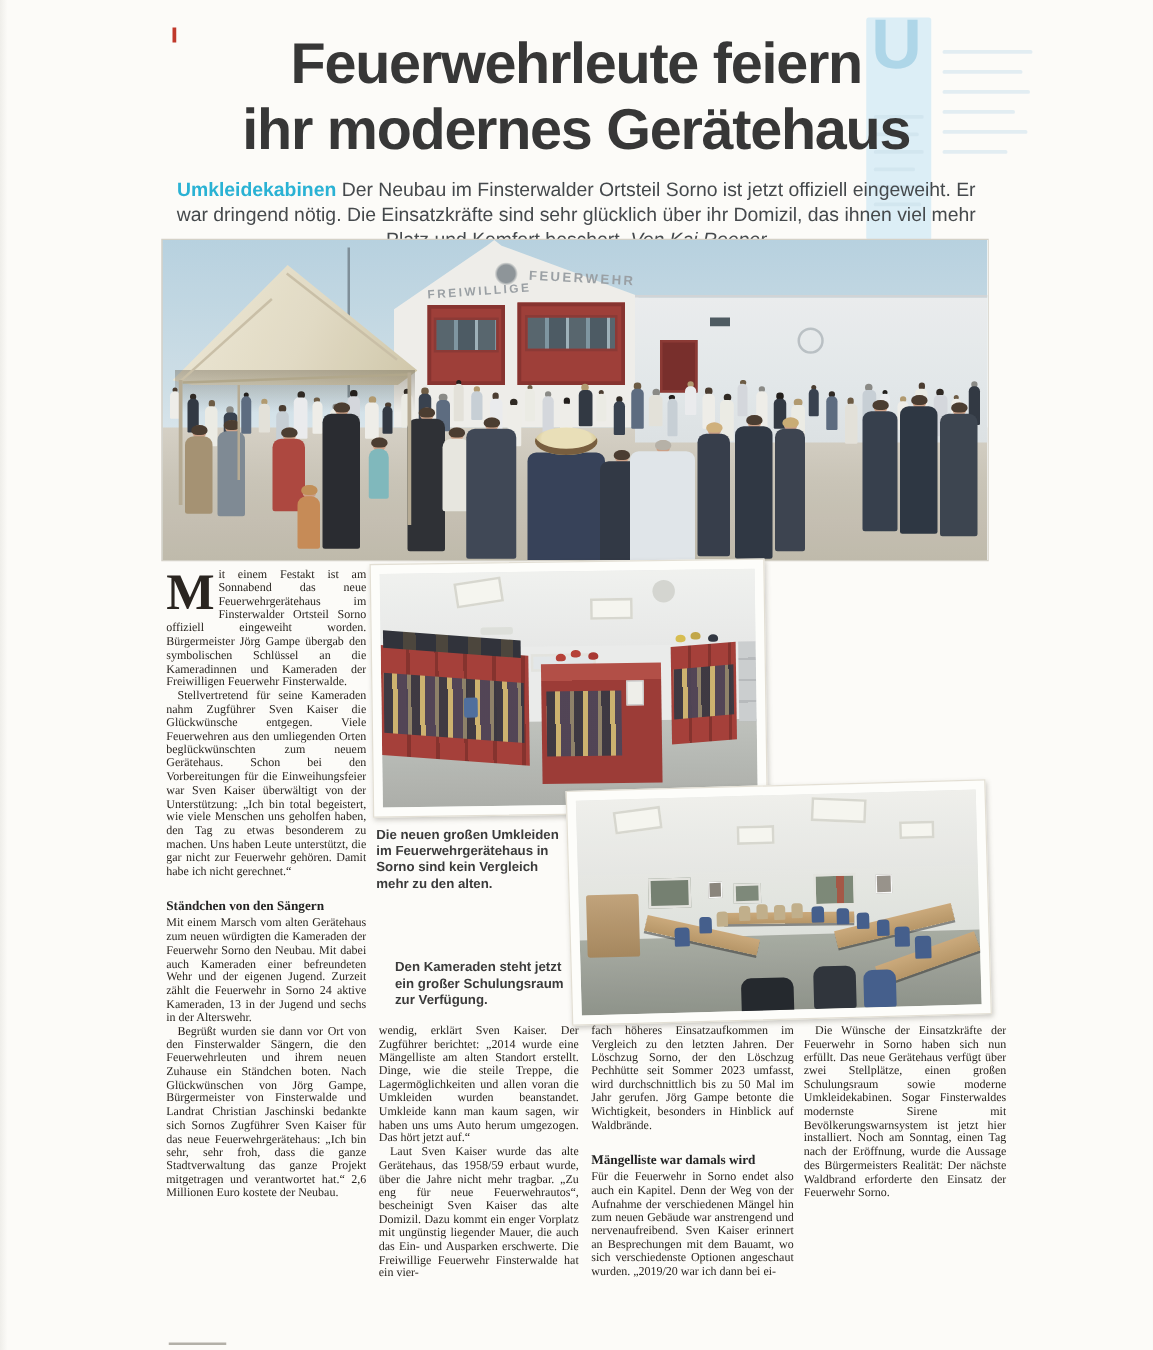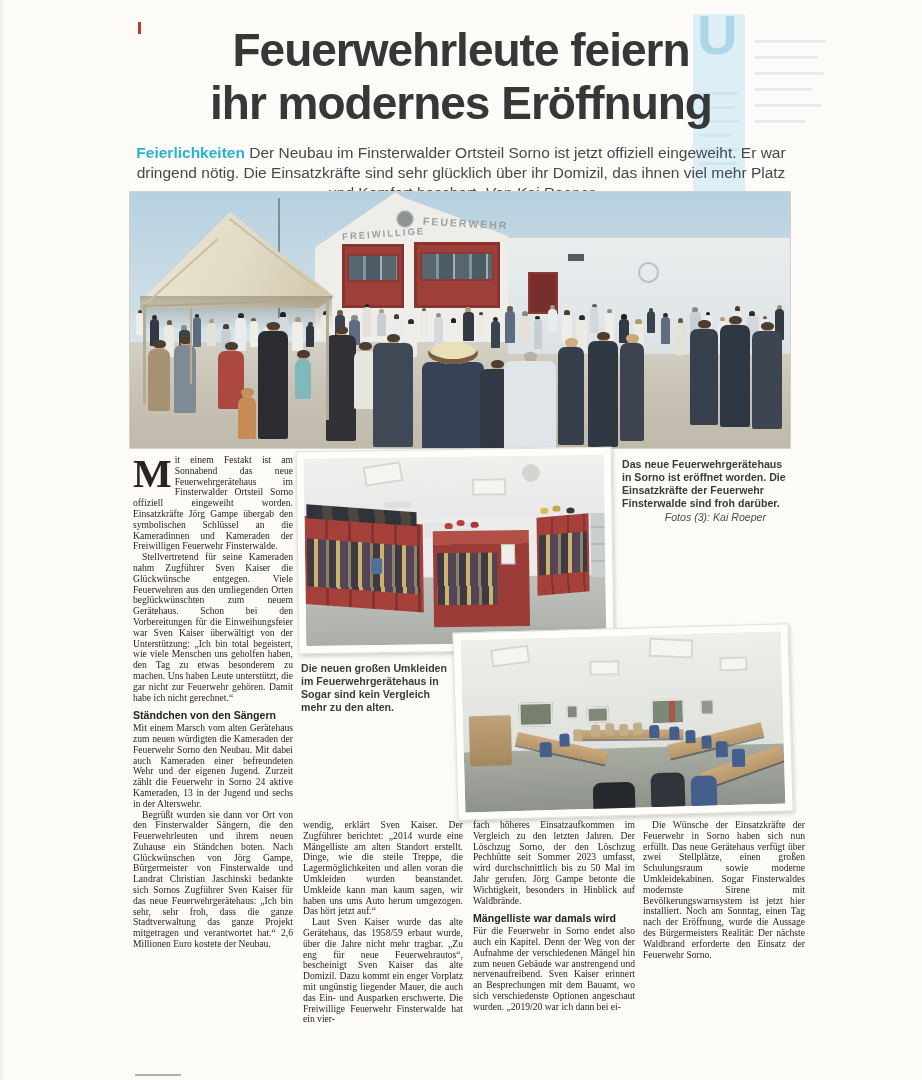--- a/index.html
+++ b/index.html
@@ -12,21 +12,21 @@
     font-size:46px;line-height:53px;letter-spacing:-1px;}
   .standfirst{position:absolute;top:127px;left:136px;width:650px;text-align:center;
     font-size:15.5px;line-height:20px;color:#45494c;}
   .kicker{color:#2ab2d4;font-weight:700;}
   .byline{font-style:italic;}
   
   .col{position:absolute;font-family:"Liberation Serif",serif;color:#2a2520;
     font-size:9.6px;line-height:10.8px;}
   .p{margin:0;text-align:justify;hyphens:auto;-webkit-hyphens:auto;}
   .ind{text-indent:9px;}
-  .subhead{margin:7px 0 2px 0;font-family:Liberation Sans, sans-serif;
+  .subhead{margin:18px 0 2px 0;font-family:Liberation Serif, serif;
     font-weight:700;font-size:10.6px;color:#232323;}
   .dropcap{float:left;font-family:"Liberation Serif",serif;font-weight:700;
     font-size:41px;line-height:33px;padding:2px 3px 0 0;color:#2a2520;}
   
   .caption{position:absolute;font-size:10.6px;line-height:12.9px;color:#3b3b3b;font-weight:700;}
   .credit{display:block;font-weight:400;font-style:italic;color:#4d4d4d;text-align:right;padding-right:24px;margin-top:1px;}
   
   .photo-frame{position:absolute;background:#fdfdfa;padding:7px;border:1px solid #e3dfd4;
     box-shadow:1px 2px 4px rgba(80,75,60,.28);}
   .photo{position:relative;overflow:hidden;filter:saturate(.88) contrast(.95);}
@@ -97,24 +97,24 @@
   </div>
   <div class="ghost-far" style="left:754px;top:40px;width:72px"></div>
   <div class="ghost-far" style="left:754px;top:56px;width:64px"></div>
   <div class="ghost-far" style="left:754px;top:72px;width:70px"></div>
   <div class="ghost-far" style="left:754px;top:88px;width:58px"></div>
   <div class="ghost-far" style="left:754px;top:104px;width:68px"></div>
   <div class="ghost-far" style="left:754px;top:120px;width:52px"></div>
 
   <div class="headline">
     <div>Feuerwehrleute feiern</div>
-    <div>ihr modernes Eröffnung</div>
-  </div>
-
-  <p class="standfirst"><span class="kicker">Feierlichkeiten</span> <span>Der Neubau im Finsterwalder Ortsteil Sorno ist jetzt offiziell eingeweiht. Er war dringend nötig. Die Einsatzkräfte sind sehr glücklich über ihr Domizil, das ihnen viel mehr Platz und Komfort beschert.</span> <span class="byline">Von Kai Roeper</span></p>
+    <div>ihr modernes Gerätehaus</div>
+  </div>
+
+  <p class="standfirst"><span class="kicker">Umkleidekabinen</span> <span>Der Neubau im Finsterwalder Ortsteil Sorno ist jetzt offiziell eingeweiht. Er war dringend nötig. Die Einsatzkräfte sind sehr glücklich über ihr Domizil, das ihnen viel mehr Platz und Komfort beschert.</span> <span class="byline">Von Kai Roeper</span></p>
 
   <div id="main-photo">
     <div class="sky"></div>
     <div class="abs" style="left:148px;top:6px;width:2px;height:120px;background:#7e909b;z-index:1"></div>
     <div class="ground"></div>
 
     <div class="gable"></div>
     <div class="annex"></div>
     <div class="bldg-sign" style="left:212px;top:36px;transform:rotate(-4deg)">FREIWILLIGE</div>
     <div class="bldg-sign" style="left:293px;top:25px;transform:rotate(3deg);font-size:10.5px">FEUERWEHR</div>
@@ -412,21 +412,21 @@
         <div class="body"></div>
       </div>
     <div class="fg" style="left:622px;top:130px;--w:30px;--h:98px;--c:#39434f">
         <div class="hair"></div>
         <div class="head"></div>
         <div class="body"></div>
       </div>
   </div>
 
   <div class="col" style="left:133px;top:455px;width:160px;height:606px;overflow:hidden">
-    <p class="p"><span class="dropcap">M</span><span>it einem Festakt ist am Sonnabend das neue Feuerwehrgerätehaus im Finsterwalder Ortsteil Sorno offiziell eingeweiht worden. Einsatzkräfte Jörg Gampe übergab den symbolischen Schlüssel an die Kameradinnen und Kameraden der Freiwilligen Feuerwehr Finsterwalde.</span></p>
+    <p class="p"><span class="dropcap">M</span><span>it einem Festakt ist am Sonnabend das neue Feuerwehrgerätehaus im Finsterwalder Ortsteil Sorno offiziell eingeweiht worden. Bürgermeister Jörg Gampe übergab den symbolischen Schlüssel an die Kameradinnen und Kameraden der Freiwilligen Feuerwehr Finsterwalde.</span></p>
     <p class="p ind">Stellvertretend für seine Kameraden nahm Zugführer Sven Kaiser die Glückwünsche entgegen. Viele Feuerwehren aus den umliegenden Orten beglückwünschten zum neuem Gerätehaus. Schon bei den Vorbereitungen für die Einweihungsfeier war Sven Kaiser überwältigt von der Unterstützung: „Ich bin total begeistert, wie viele Menschen uns geholfen haben, den Tag zu etwas besonderem zu machen. Uns haben Leute unterstützt, die gar nicht zur Feuerwehr gehören. Damit habe ich nicht gerechnet.“</p>
     <h3 class="subhead">Ständchen von den Sängern</h3>
     <p class="p">Mit einem Marsch vom alten Gerätehaus zum neuen würdigten die Kameraden der Feuerwehr Sorno den Neubau. Mit dabei auch Kameraden einer befreundeten Wehr und der eigenen Jugend. Zurzeit zählt die Feuerwehr in Sorno 24 aktive Kameraden, 13 in der Jugend und sechs in der Alterswehr.</p>
     <p class="p ind">Begrüßt wurden sie dann vor Ort von den Finsterwalder Sängern, die den Feuerwehrleuten und ihrem neuen Zuhause ein Ständchen boten. Nach Glückwünschen von Jörg Gampe, Bürgermeister von Finsterwalde und Landrat Christian Jaschinski bedankte sich Sornos Zugführer Sven Kaiser für das neue Feuerwehrgerätehaus: „Ich bin sehr, sehr froh, dass die ganze Stadtverwaltung das ganze Projekt mitgetragen und verantwortet hat.“ 2,6 Millionen Euro kostete der Neubau.</p>
   </div>
 
   <div class="photo-frame" style="left:297px;top:449px;transform:rotate(-0.8deg)">
     <div class="photo" style="width:300px;height:187px;background:#eff1ef">
       <div class="abs" style="left:0;top:0;width:300px;height:60px;background:linear-gradient(180deg,#f6f7f4,#eceeec)"></div>
       <div class="lightp" style="left:60px;top:6px;width:34px;height:16px;transform:rotate(-8deg)"></div>
@@ -451,26 +451,22 @@
       <div class="helmet" style="left:152px;top:63px;background:#c63a30"></div>
       <div class="helmet" style="left:166px;top:65px;background:#b8322c"></div>
       <div class="helmet" style="left:236px;top:52px;background:#e0c040"></div>
       <div class="helmet" style="left:248px;top:50px;background:#caa93a"></div>
       <div class="helmet" style="left:262px;top:52px;background:#2e3440"></div>
       <div class="abs" style="left:286px;top:58px;width:14px;height:64px;background:repeating-linear-gradient(0deg,#cfd2d4 0 15px,#b9bdc0 15px 17px)"></div>
       <div class="abs" style="left:66px;top:100px;width:11px;height:16px;background:#4a6fa5;border-radius:2px"></div>
     </div>
   </div>
 
-  <div class="caption" style="left:622px;top:458px;width:168px">
-    <span>Das neue Feuerwehrgerätehaus in Sorno ist eröffnet worden. Die Einsatzkräfte der Feuerwehr Finsterwalde sind froh darüber.</span>
-    <span class="credit">Fotos (3): Kai Roeper</span>
-  </div>
-
-  <div class="caption" style="left:301px;top:662px;width:150px">Die neuen großen Umkleiden im Feuerwehrgerätehaus in Sogar sind kein Vergleich mehr zu den alten.</div>
+
+  <div class="caption" style="left:301px;top:662px;width:150px">Die neuen großen Umkleiden im Feuerwehrgerätehaus in Sorno sind kein Vergleich mehr zu den alten.</div>
 
   <div class="photo-frame" style="left:455px;top:628px;transform:rotate(-1.6deg)">
     <div class="photo" style="width:320px;height:172px;background:#eef0ec">
       <div class="abs" style="left:0;top:0;width:320px;height:62px;background:linear-gradient(180deg,#f5f5f0,#eaece8)"></div>
       <div class="lightp" style="left:30px;top:8px;width:34px;height:14px;transform:rotate(-6deg)"></div>
       <div class="lightp" style="left:128px;top:24px;width:26px;height:11px"></div>
       <div class="lightp" style="left:188px;top:4px;width:40px;height:15px;transform:rotate(4deg)"></div>
       <div class="lightp" style="left:258px;top:24px;width:24px;height:10px"></div>
       <div class="abs" style="left:0;top:60px;width:320px;height:58px;background:linear-gradient(180deg,#ebede8,#e2e5df)"></div>
       <div class="winframe" style="left:56px;top:64px;width:34px;height:24px;background:#73806f"></div>
@@ -499,20 +495,21 @@
       <div class="chairb" style="left:96px;top:96px"></div>
       <div class="chairb" style="left:76px;top:104px;width:12px;height:15px"></div>
       <div class="chairt" style="left:110px;top:92px"></div>
 
       <div class="abs" style="left:128px;top:146px;width:42px;height:28px;border-radius:8px 8px 2px 2px;background:#20242a"></div>
       <div class="abs" style="left:186px;top:138px;width:34px;height:34px;border-radius:8px 8px 2px 2px;background:#2b313a"></div>
       <div class="abs" style="left:226px;top:142px;width:26px;height:30px;border-radius:7px 7px 2px 2px;background:#3f5e93"></div>
     </div>
   </div>
 
+  <div class="caption" style="left:316px;top:768px;width:140px">Den Kameraden steht jetzt ein großer Schulungsraum zur Verfügung.</div>
 
   <div class="col" style="left:303px;top:820px;width:160px;height:240px;overflow:hidden">
     <p class="p">wendig, erklärt Sven Kaiser. Der Zugführer berichtet: „2014 wurde eine Mängelliste am alten Standort erstellt. Dinge, wie die steile Treppe, die Lagermöglichkeiten und allen voran die Umkleiden wurden beanstandet. Umkleide kann man kaum sagen, wir haben uns ums Auto herum umgezogen. Das hört jetzt auf.“</p>
     <p class="p ind">Laut Sven Kaiser wurde das alte Gerätehaus, das 1958/59 erbaut wurde, über die Jahre nicht mehr tragbar. „Zu eng für neue Feuerwehrautos“, bescheinigt Sven Kaiser das alte Domizil. Dazu kommt ein enger Vorplatz mit ungünstig liegender Mauer, die auch das Ein- und Ausparken erschwerte. Die Freiwillige Feuerwehr Finsterwalde hat ein vier-</p>
   </div>
 
   <div class="col" style="left:473px;top:820px;width:162px;height:240px;overflow:hidden">
     <p class="p">fach höheres Einsatzaufkommen im Vergleich zu den letzten Jahren. Der Löschzug Sorno, der den Löschzug Pechhütte seit Sommer 2023 umfasst, wird durchschnittlich bis zu 50 Mal im Jahr gerufen. Jörg Gampe betonte die Wichtigkeit, besonders in Hinblick auf Waldbrände.</p>
     <h3 class="subhead">Mängelliste war damals wird</h3>
     <p class="p">Für die Feuerwehr in Sorno endet also auch ein Kapitel. Denn der Weg von der Aufnahme der verschiedenen Mängel hin zum neuen Gebäude war anstrengend und nervenaufreibend. Sven Kaiser erinnert an Besprechungen mit dem Bauamt, wo sich verschiedenste Optionen angeschaut wurden. „2019/20 war ich dann bei ei-</p>

